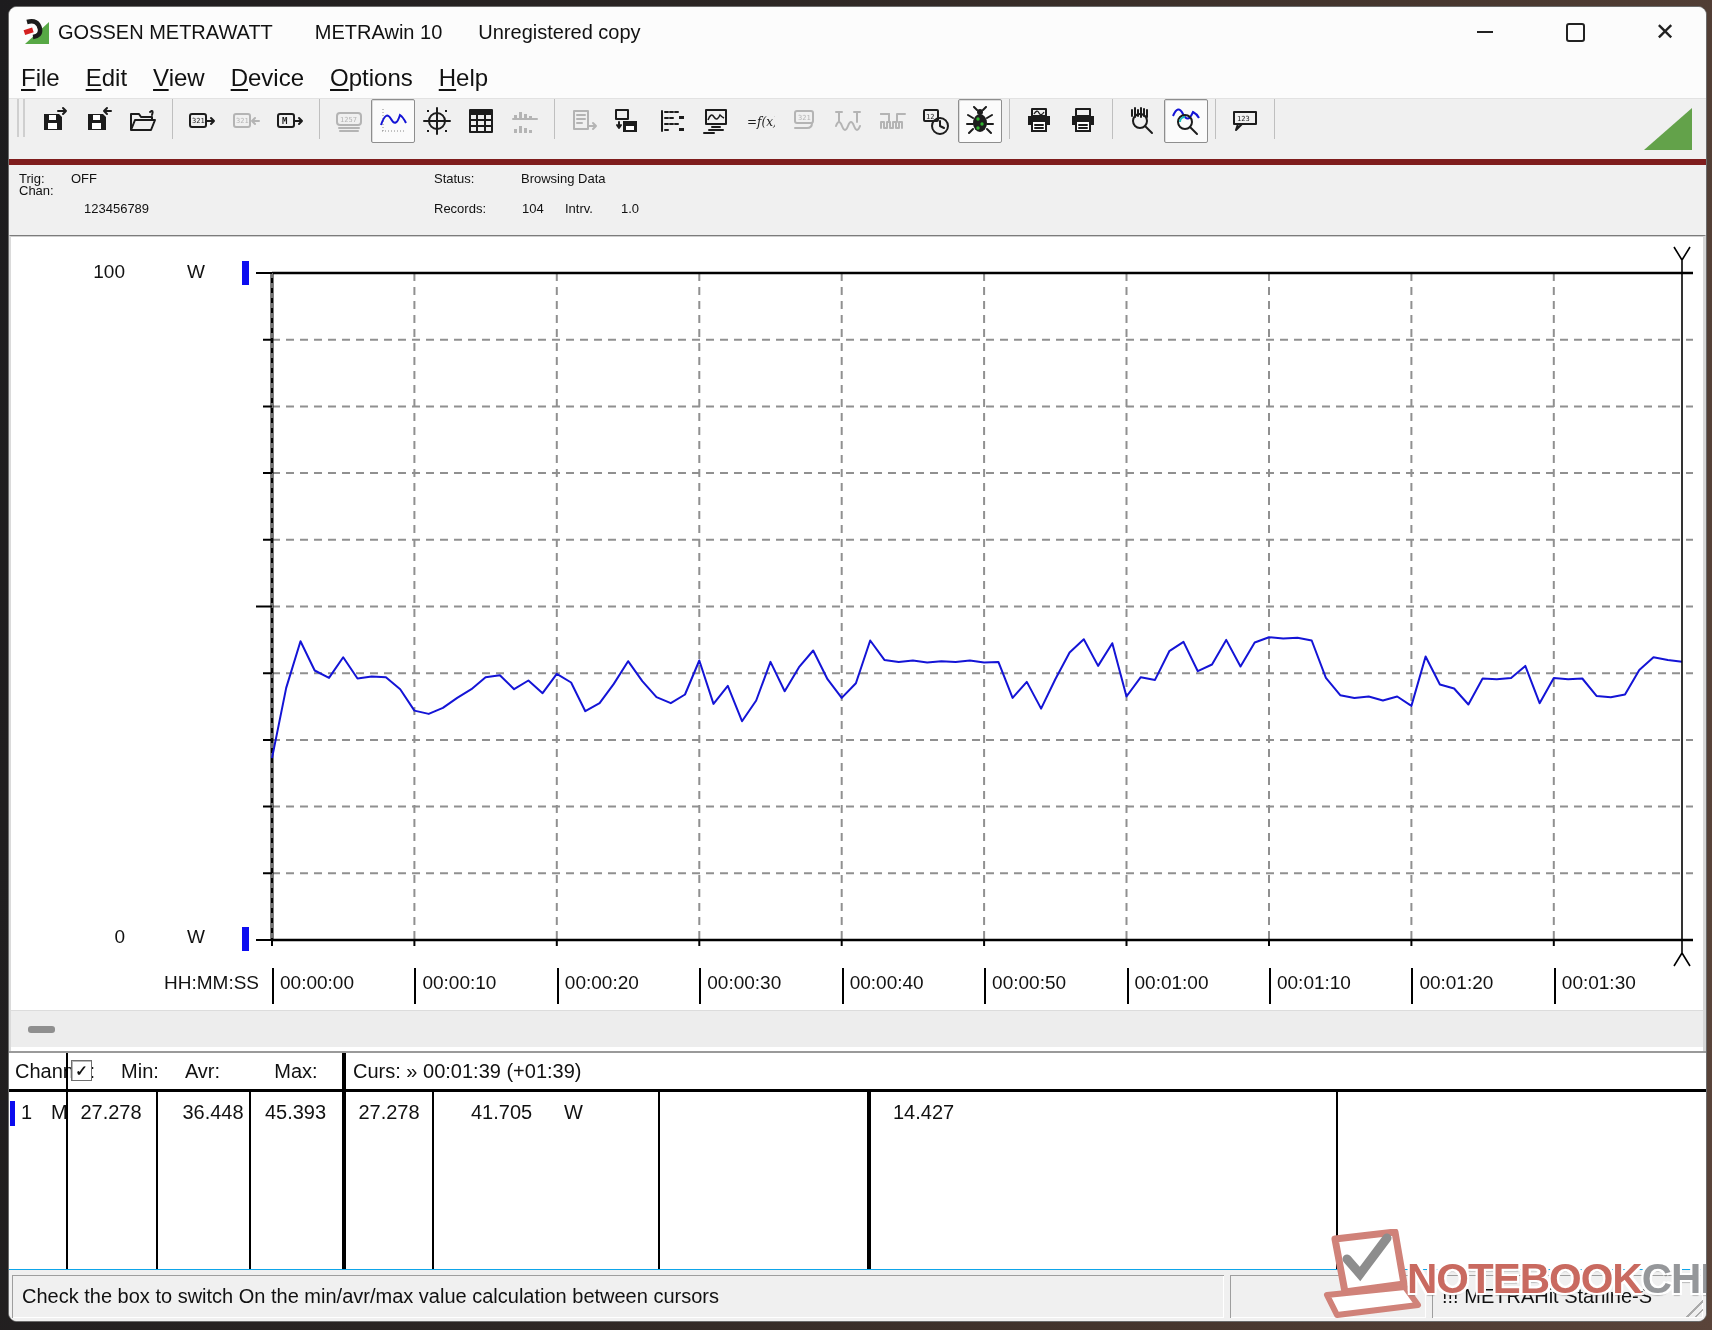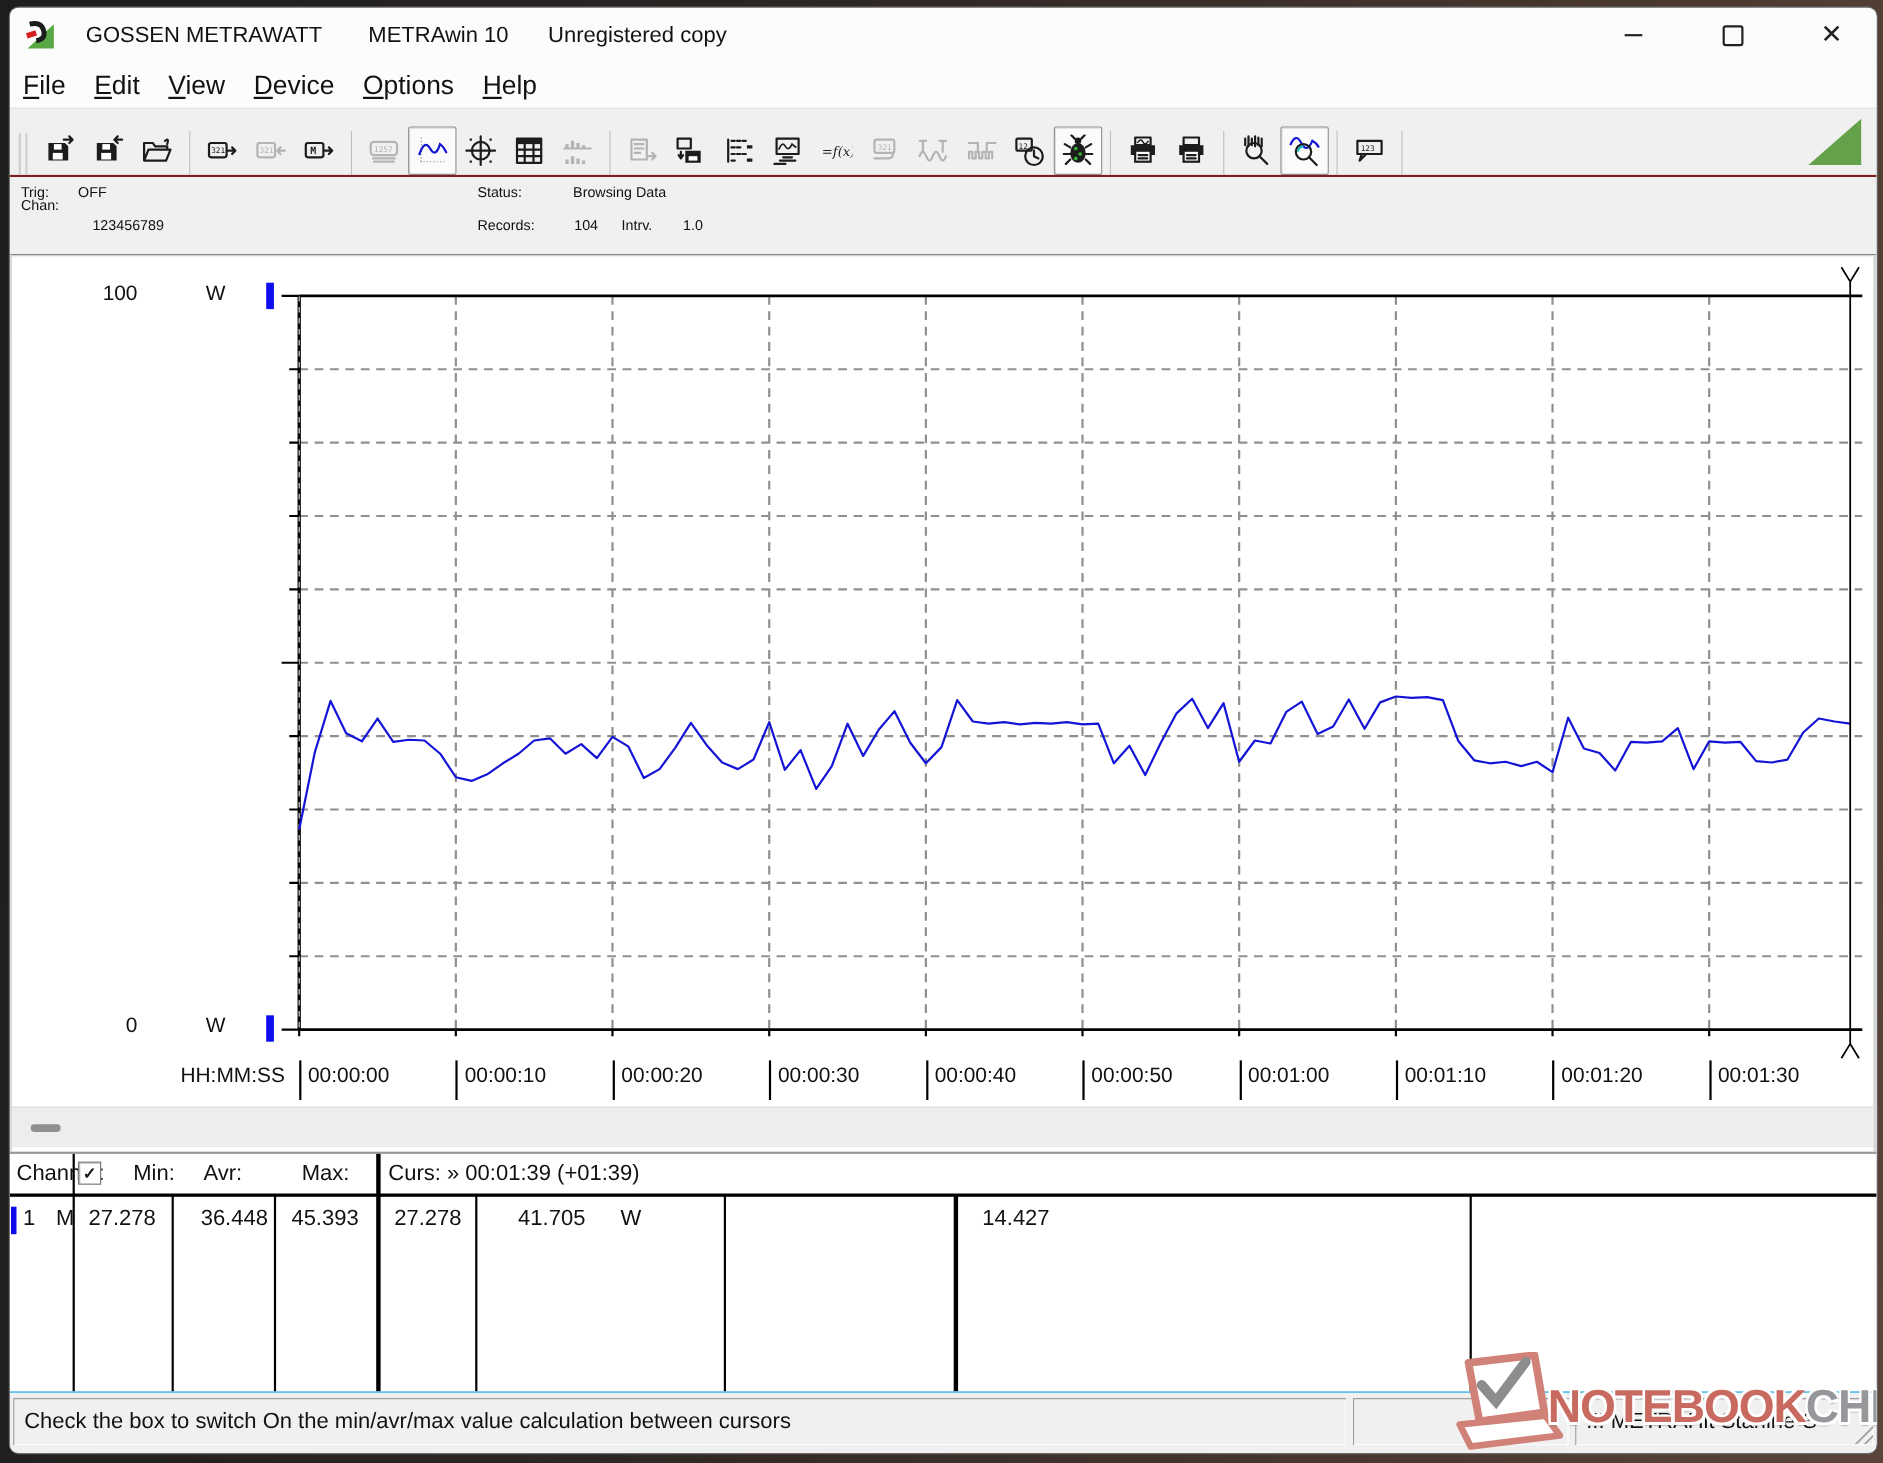--- a/index.html
+++ b/index.html
@@ -5,35 +5,35 @@
   html,body{margin:0;padding:0}
   body{width:1712px;height:1330px;overflow:hidden;position:relative;
        background:linear-gradient(100deg,#1d1c1e 0%,#2c2624 38%,#46362e 72%,#5a443a 100%);
        font-family:"Liberation Sans",sans-serif;color:#111}
   .window{position:absolute;left:8px;top:6px;width:1697px;height:1314px;background:#f0f0f0;
           border:1px solid #6b6b6b;border-radius:9px;overflow:hidden}
   
   .titlebar{height:50px;background:#fcfcfc;display:flex;align-items:center;position:relative}
   .appicon{width:30px;height:30px;margin-left:13px}
   .tb-text{font-size:20px;white-space:pre}
-  .tb-brand{margin-left:26px}
+  .tb-brand{margin-left:6px}
   .tb-app{margin-left:42px}
   .tb-lic{margin-left:36px}
   .winctrls{position:absolute;right:18px;top:0;height:50px;display:flex;align-items:center;gap:44px}
   .wbtn{width:46px;height:44px;display:flex;align-items:center;justify-content:center;cursor:pointer}
   .min-glyph{width:16px;height:0;border-top:2px solid #222}
   .max-glyph{width:15px;height:15px;border:2px solid #222;border-radius:3px}
   .close-glyph{font-size:24px;line-height:1;color:#222;font-weight:400}
   
   .menubar{height:41px;background:#fcfcfc;display:flex;align-items:center;padding-left:12px}
   .menu-item{font-size:24px;margin-right:26px;cursor:default}
   .menu-item u{text-underline-offset:3px}
   
-  .toolbar{height:60px;background:#f0f0f0;border-top:1px solid #e2e2e2;border-bottom:2px solid #7f1d1d;
-           display:flex;align-items:flex-end;padding-left:6px;position:relative}
+  .toolbar{height:60px;background:#f0f0f0;border-top:1px solid #e2e2e2;border-bottom:6px solid #7f1d1d;
+           display:flex;align-items:flex-start;padding-left:6px;position:relative}
   .grip{width:4px;height:38px;border-left:2px solid #cfcfcf;border-right:2px solid #cfcfcf;margin:0 8px 0 2px}
   .tbtn{width:42px;height:42px;display:flex;align-items:center;justify-content:center;border:1px solid transparent;border-radius:2px;flex:0 0 auto}
   .tbtn.act{background:#fbfbfb;border:1px solid #8e8e8e;box-shadow:inset 1px 1px 0 #dcdcdc}
   .tsep{width:1px;height:40px;background:#bfbfbf;margin:0 7px;flex:0 0 auto}
   .ic{fill:none;stroke:#1c1c1c;stroke-width:2;stroke-linecap:round;stroke-linejoin:round}
   .icf{fill:#1c1c1c;stroke:none}
   .dis .ic{stroke:#b4b4b4}.dis .icf{fill:#b4b4b4}.dis text{fill:#b4b4b4 !important}
   .itxt{font-family:"DejaVu Sans Mono",monospace;fill:#1c1c1c;stroke:none}
   .green-tri{position:absolute;right:14px;top:9px;width:0;height:0;
              border-bottom:42px solid #63a24a;border-left:48px solid transparent}

